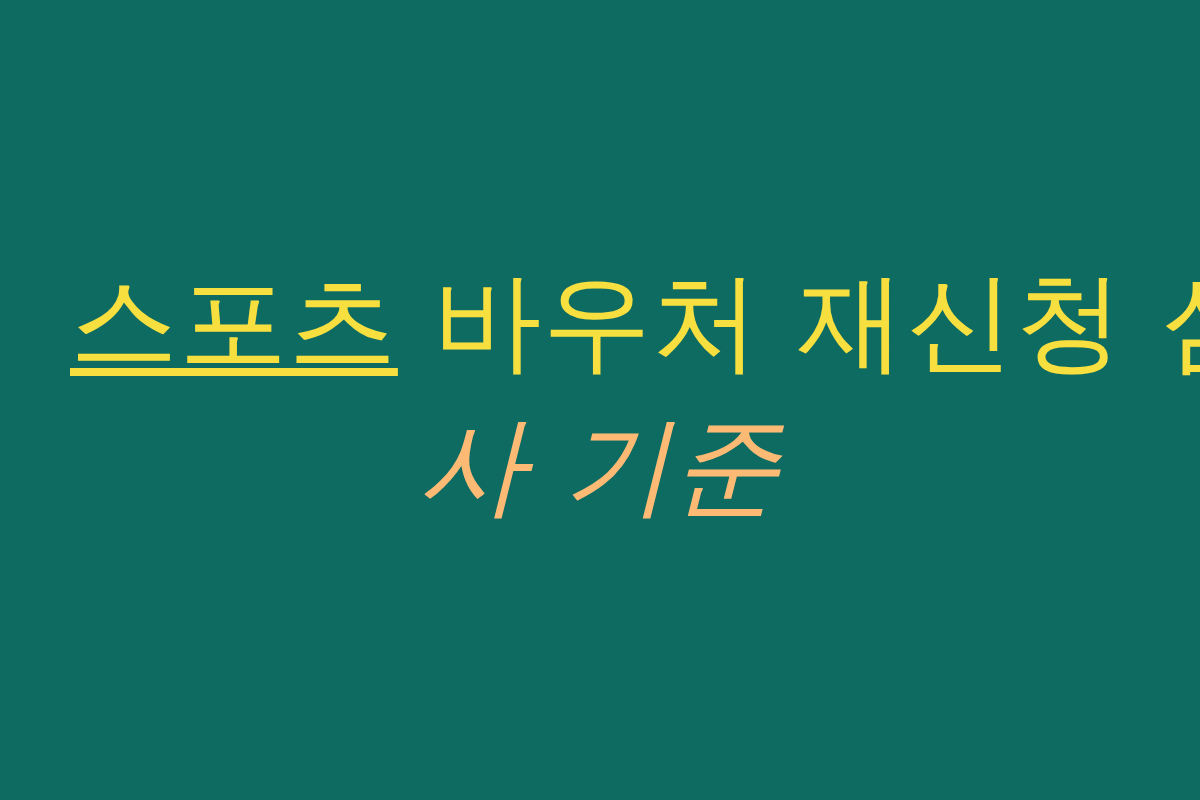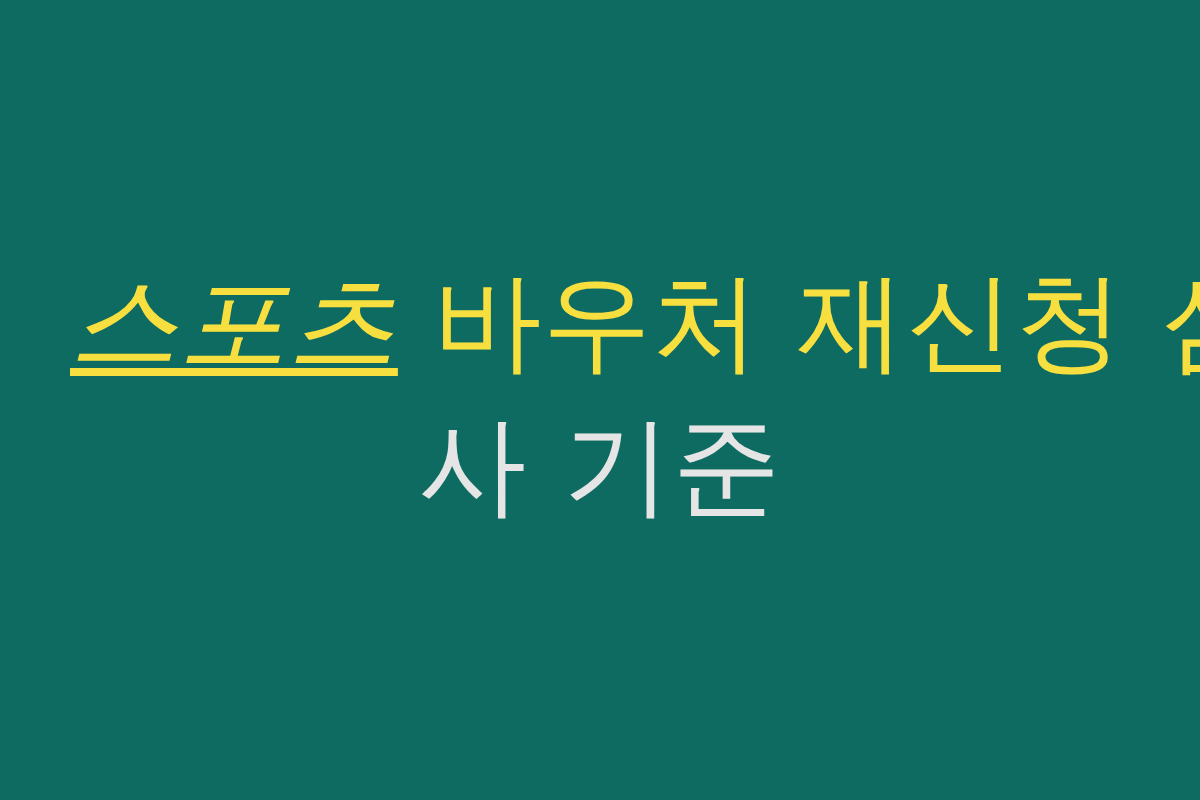--- a/index.html
+++ b/index.html
@@ -56,19 +56,19 @@
     text-decoration: none;
   }
 </style>
 </head>
 <body>
 
 <div id="banner" style="background: rgb(14, 107, 97);">
 
   <div id="title-block">
 
-    <span class="title-line" style="color: rgb(247, 223, 63);"><span class="underlined" style="text-decoration-color: rgb(247, 223, 63); font-style: italic;">스포츠</span><span class="plain"> 바우처 재신청 심</span></span>
+    <span class="title-line" style="color: rgb(247, 223, 63);"><span class="underlined" style="text-decoration-color: rgb(247, 223, 63);">스포츠</span><span class="plain"> 바우처 재신청 심</span></span>
 
-    <span class="title-line" style="color: #e5e5e5;">사 기준</span>
+    <span class="title-line" style="color: #fdba74; font-style: italic;">사 기준</span>
 
   </div>
 
 </div>
 
 </body></html>

